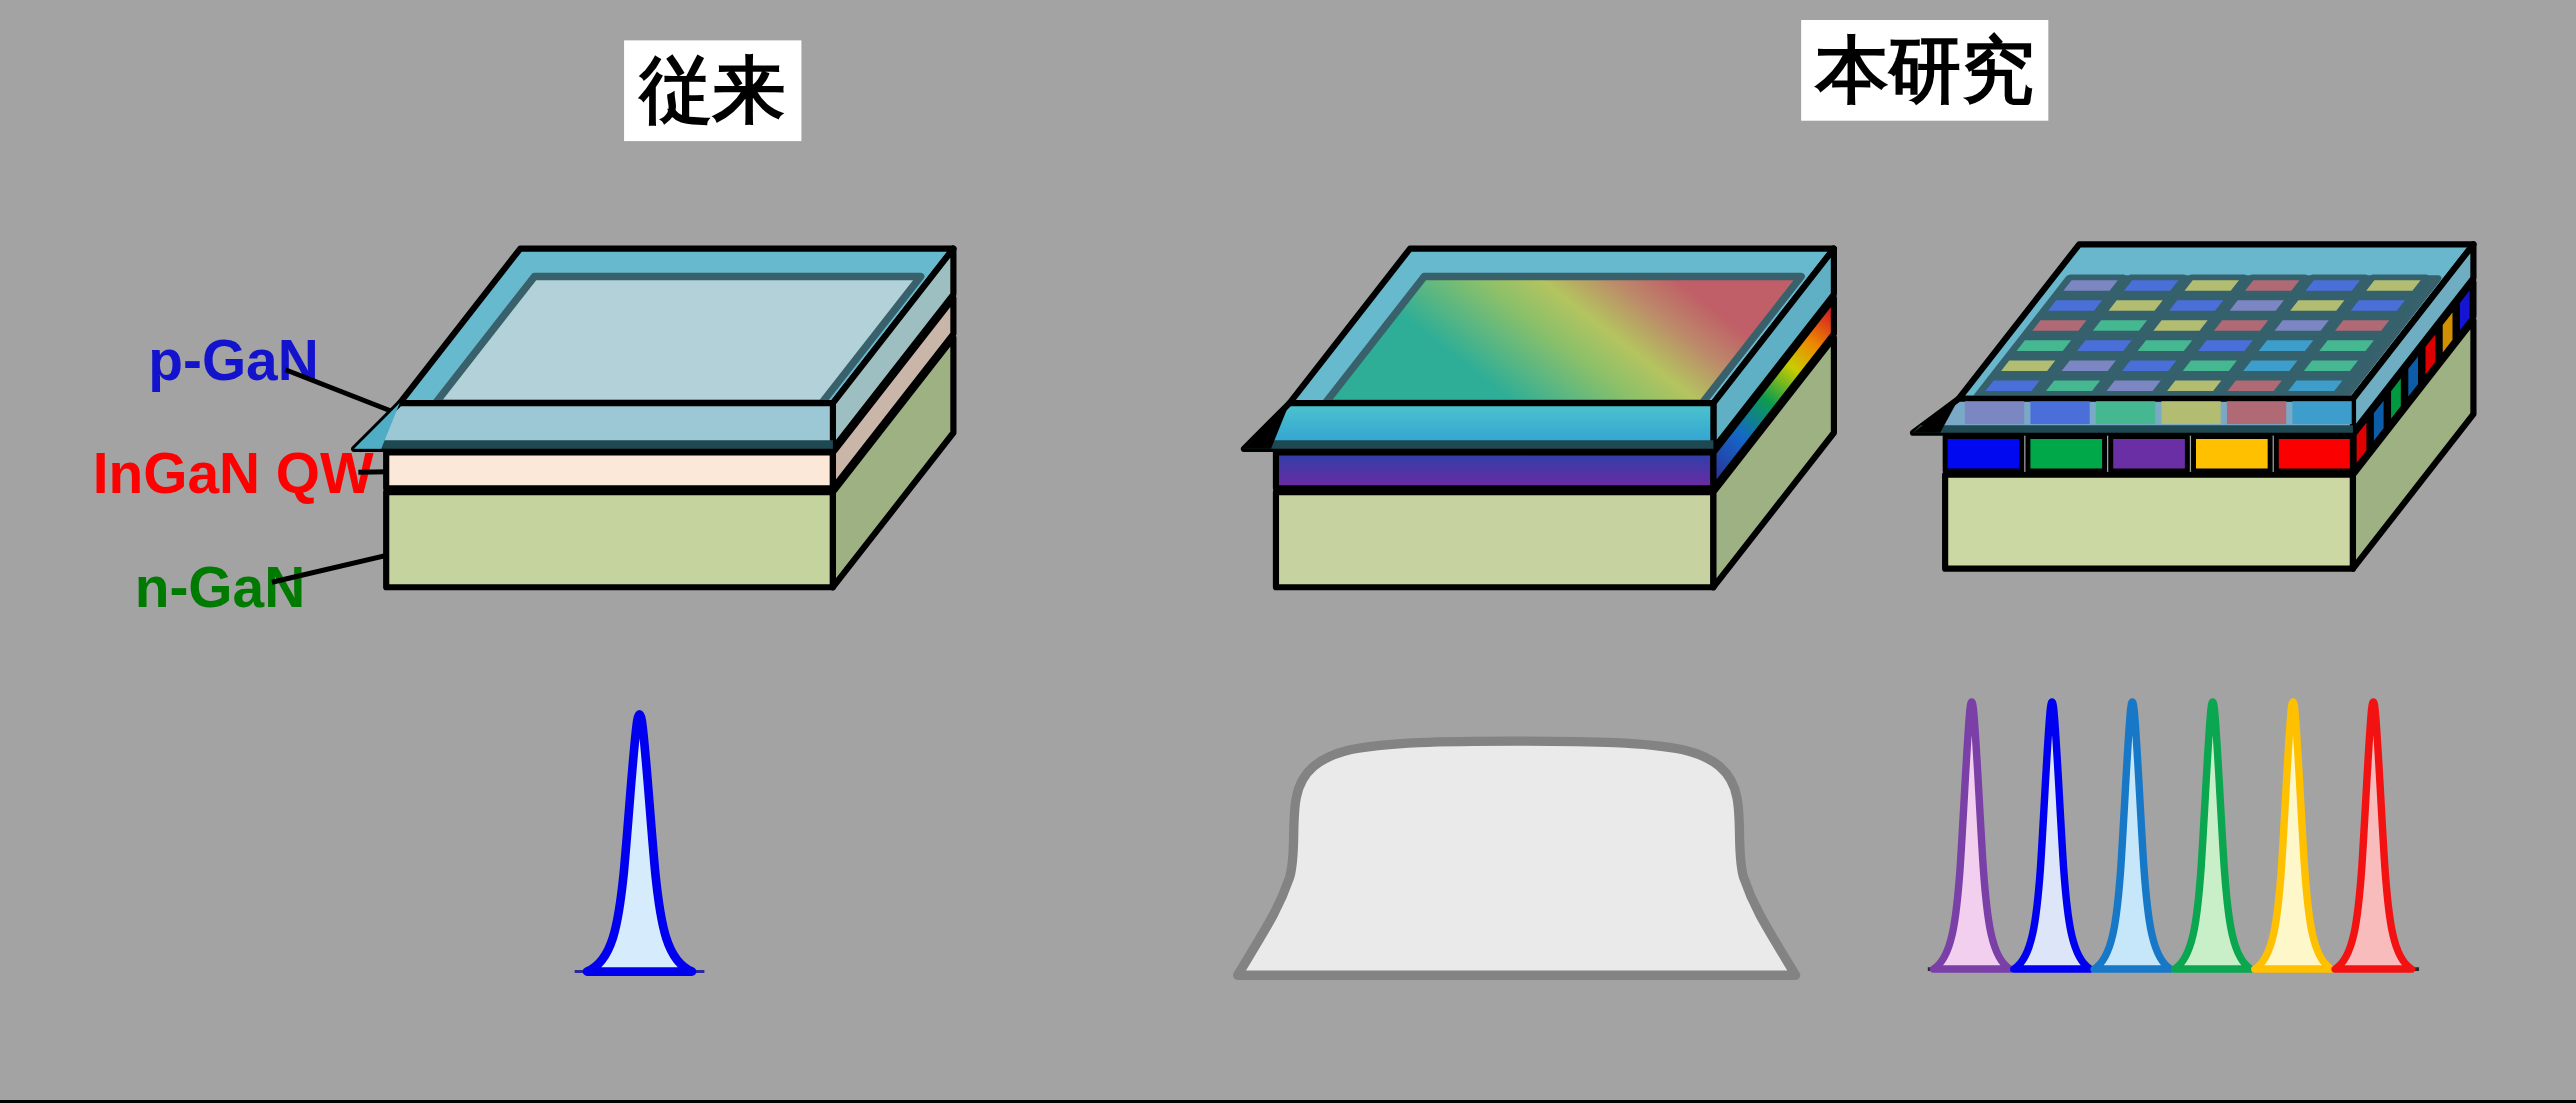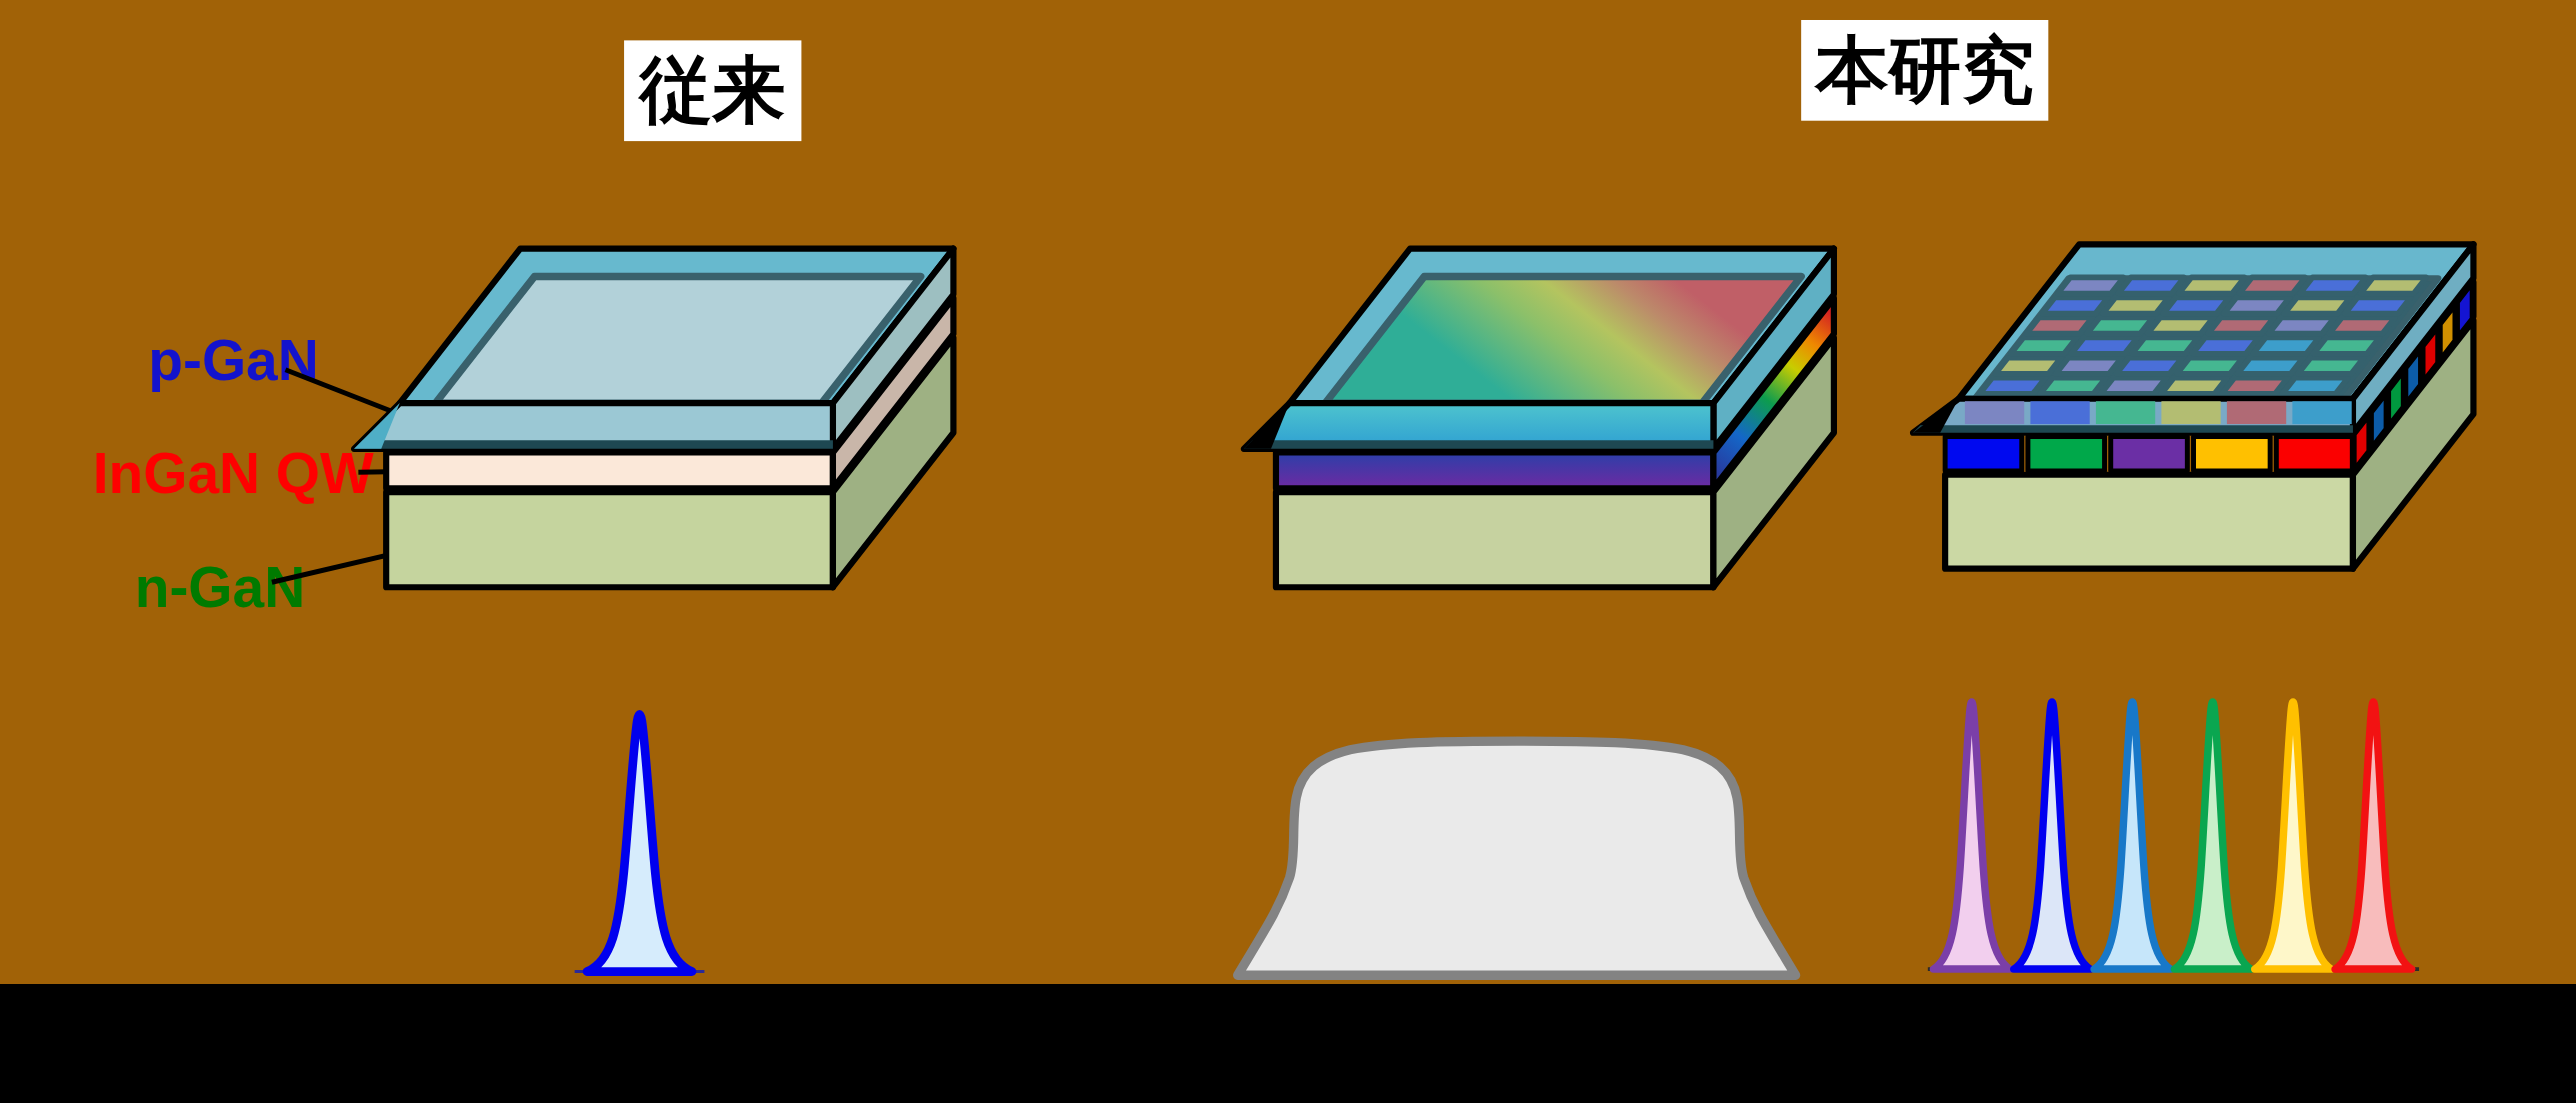--- a/index.html
+++ b/index.html
@@ -1,16 +1,16 @@
 <!DOCTYPE html>
 <html style="font-size:10px"><head>
 <meta charset="utf-8">
 <style>
   html,body{margin:0;padding:0;background:#000;}
-  .stage{position:relative;width:2576px;height:984px;background:#a16207;overflow:hidden;}
+  .stage{position:relative;width:2576px;height:1100px;background:#a3a3a3;overflow:hidden;}
   svg{position:absolute;left:0;top:0;}
   text{font-family:"Liberation Sans","DejaVu Sans",sans-serif;}
   .title-text{font-size:118px;font-weight:bold;}
   .label-text{font-size:92px;font-weight:bold;}
 </style>
 </head>
 <body>
 
 <div class="stage">
 <svg width="2576" height="1104" viewBox="0 0 4169 1786" xmlns="http://www.w3.org/2000/svg">

